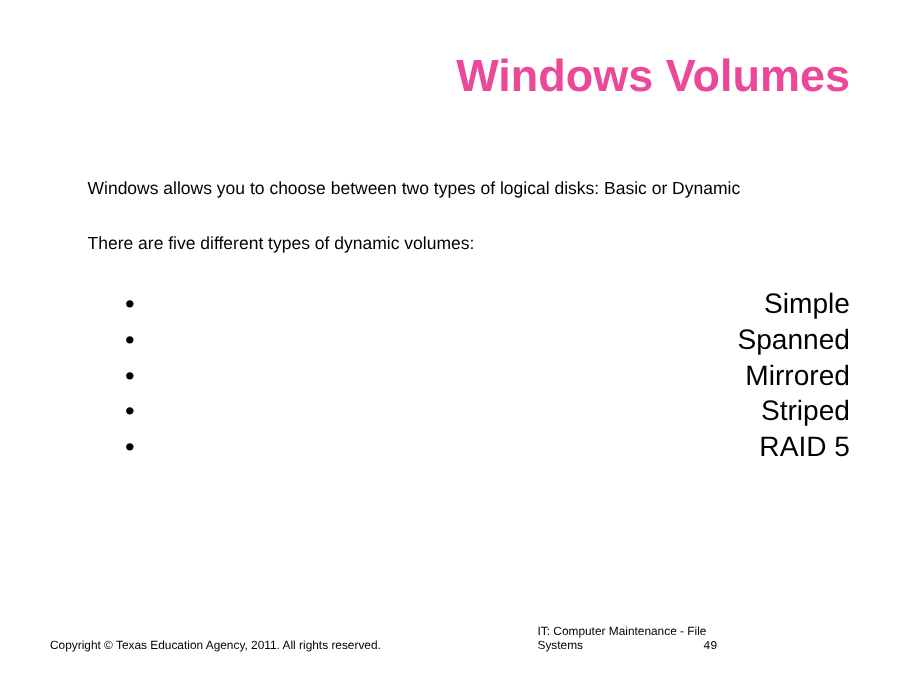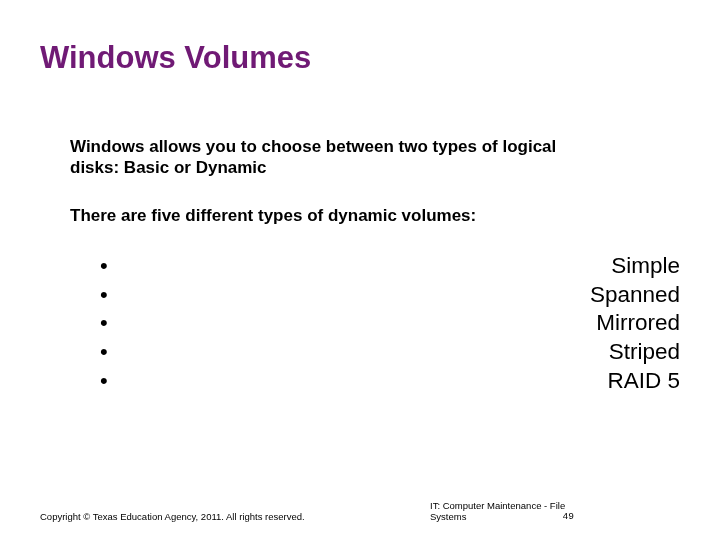--- a/index.html
+++ b/index.html
@@ -10,39 +10,40 @@
     position: relative;
     overflow: hidden;
   }
   .slide {
     width: 720px;
     height: 540px;
     position: relative;
     padding: 30px 40px 0 40px;
   }
   .title {
-    font-size: 31px;
+    font-size: 36px;
     font-weight: bold;
-    color: #701a75;
+    color: #ec4899;
     margin-top: 10px;
+    text-align: right;
   }
   .logo {
     position: absolute;
     top: 30px;
     right: 40px;
     width: 135px;
     height: 70px;
   }
   .body-area {
     margin-top: 60px;
     padding-left: 30px;
   }
   .para {
-    font-size: 17px;
-    font-weight: bold;
+    font-size: 14px;
+    font-weight: normal;
     color: #000;
     line-height: 1.25;
     max-width: 540px;
     margin-bottom: 26px;
   }
   .volumes {
     list-style: none;
     margin-left: 30px;
     margin-top: 2px;
   }

